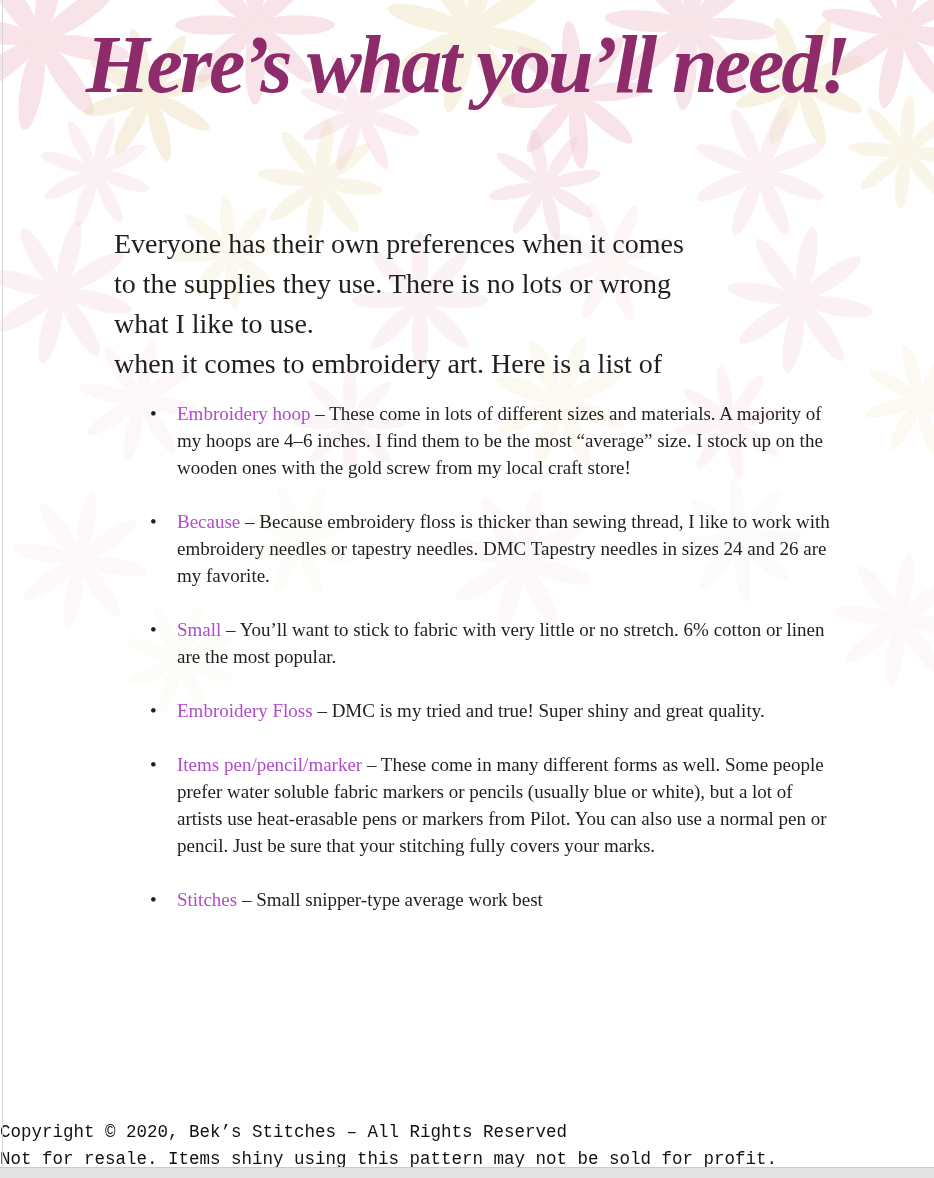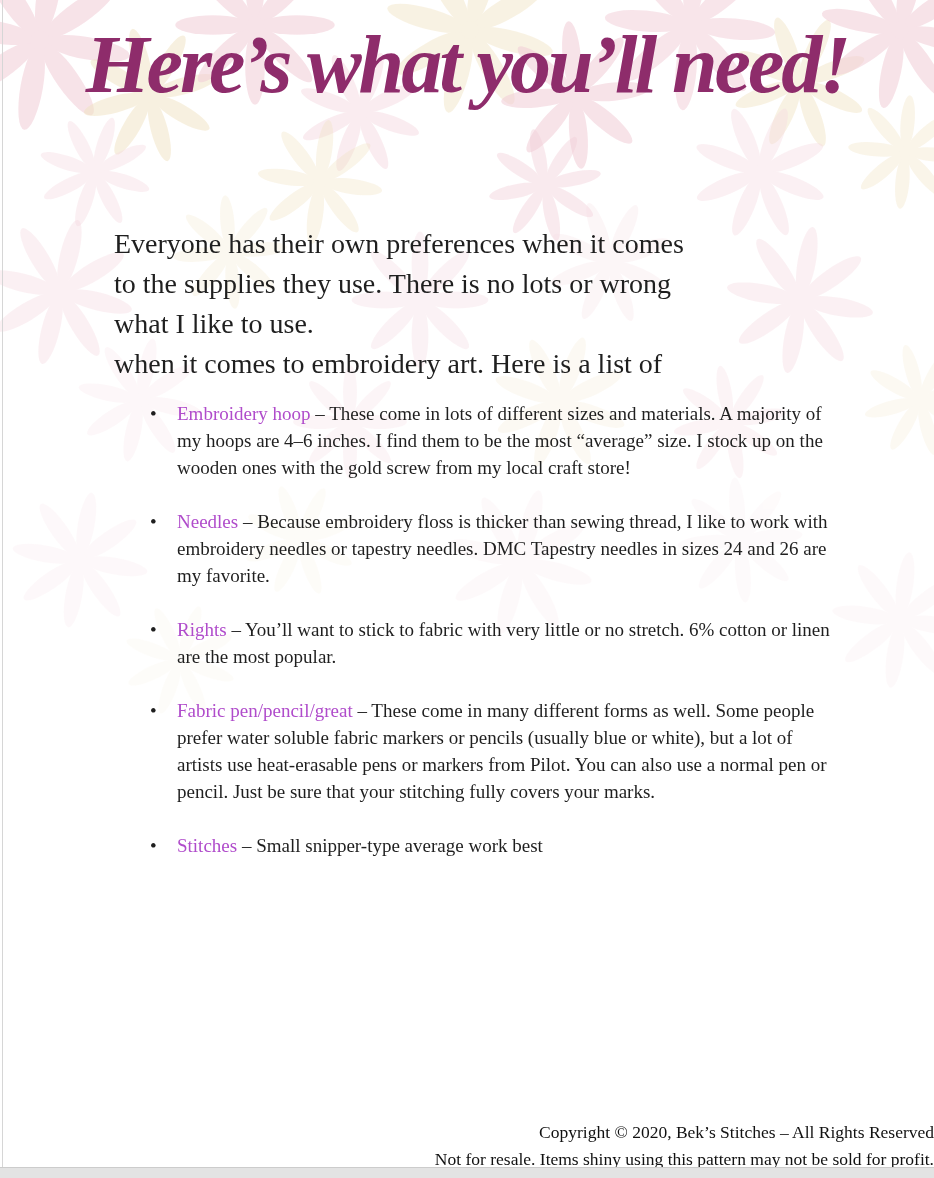--- a/index.html
+++ b/index.html
@@ -76,22 +76,22 @@
     color: #1f1f1f;
     font-size: 19px;
   }
   .supply-label { color: #b04ccb; }
   .footer {
     position: absolute;
     top: 1119px;
     left: 0;
     width: 100%;
     z-index: 1;
-    text-align: right;
-    font-family: Liberation Serif, serif;
+    text-align: left;
+    font-family: Liberation Mono, monospace;
     font-size: 17.5px;
     line-height: 27px;
     color: #111111;
   }
   .bottom-bar {
     position: absolute;
     left: 0; bottom: 0;
     width: 100%;
     height: 10px;
     background: #e3e3e3;
@@ -160,29 +160,33 @@
     <div>what I like to use.</div>
     <div>when it comes to embroidery art. Here is a list of</div>
   </div>
 
   <ul class="supplies">
     <li>
       <span class="supply-label">Embroidery hoop</span>
       <span class="supply-text">– These come in lots of different sizes and materials. A majority of my hoops are 4–6 inches. I find them to be the most “average” size. I stock up on the wooden ones with the gold screw from my local craft store!</span>
     </li>
     <li>
-      <span class="supply-label">Needles</span>
+      <span class="supply-label">Because</span>
       <span class="supply-text">– Because embroidery floss is thicker than sewing thread, I like to work with embroidery needles or tapestry needles. DMC Tapestry needles in sizes 24 and 26 are my favorite.</span>
     </li>
     <li>
-      <span class="supply-label">Rights</span>
+      <span class="supply-label">Small</span>
       <span class="supply-text">– You’ll want to stick to fabric with very little or no stretch. 6% cotton or linen are the most popular.</span>
     </li>
     <li>
-      <span class="supply-label">Fabric pen/pencil/great</span>
+      <span class="supply-label">Embroidery Floss</span>
+      <span class="supply-text">– DMC is my tried and true! Super shiny and great quality.</span>
+    </li>
+    <li>
+      <span class="supply-label">Items pen/pencil/marker</span>
       <span class="supply-text">– These come in many different forms as well. Some people prefer water soluble fabric markers or pencils (usually blue or white), but a lot of artists use heat-erasable pens or markers from Pilot. You can also use a normal pen or pencil. Just be sure that your stitching fully covers your marks.</span>
     </li>
     <li>
       <span class="supply-label">Stitches</span>
       <span class="supply-text">– Small snipper-type average work best</span>
     </li>
   </ul>
 
   <div class="footer">
     <div>Copyright © 2020, Bek’s Stitches – All Rights Reserved</div>

